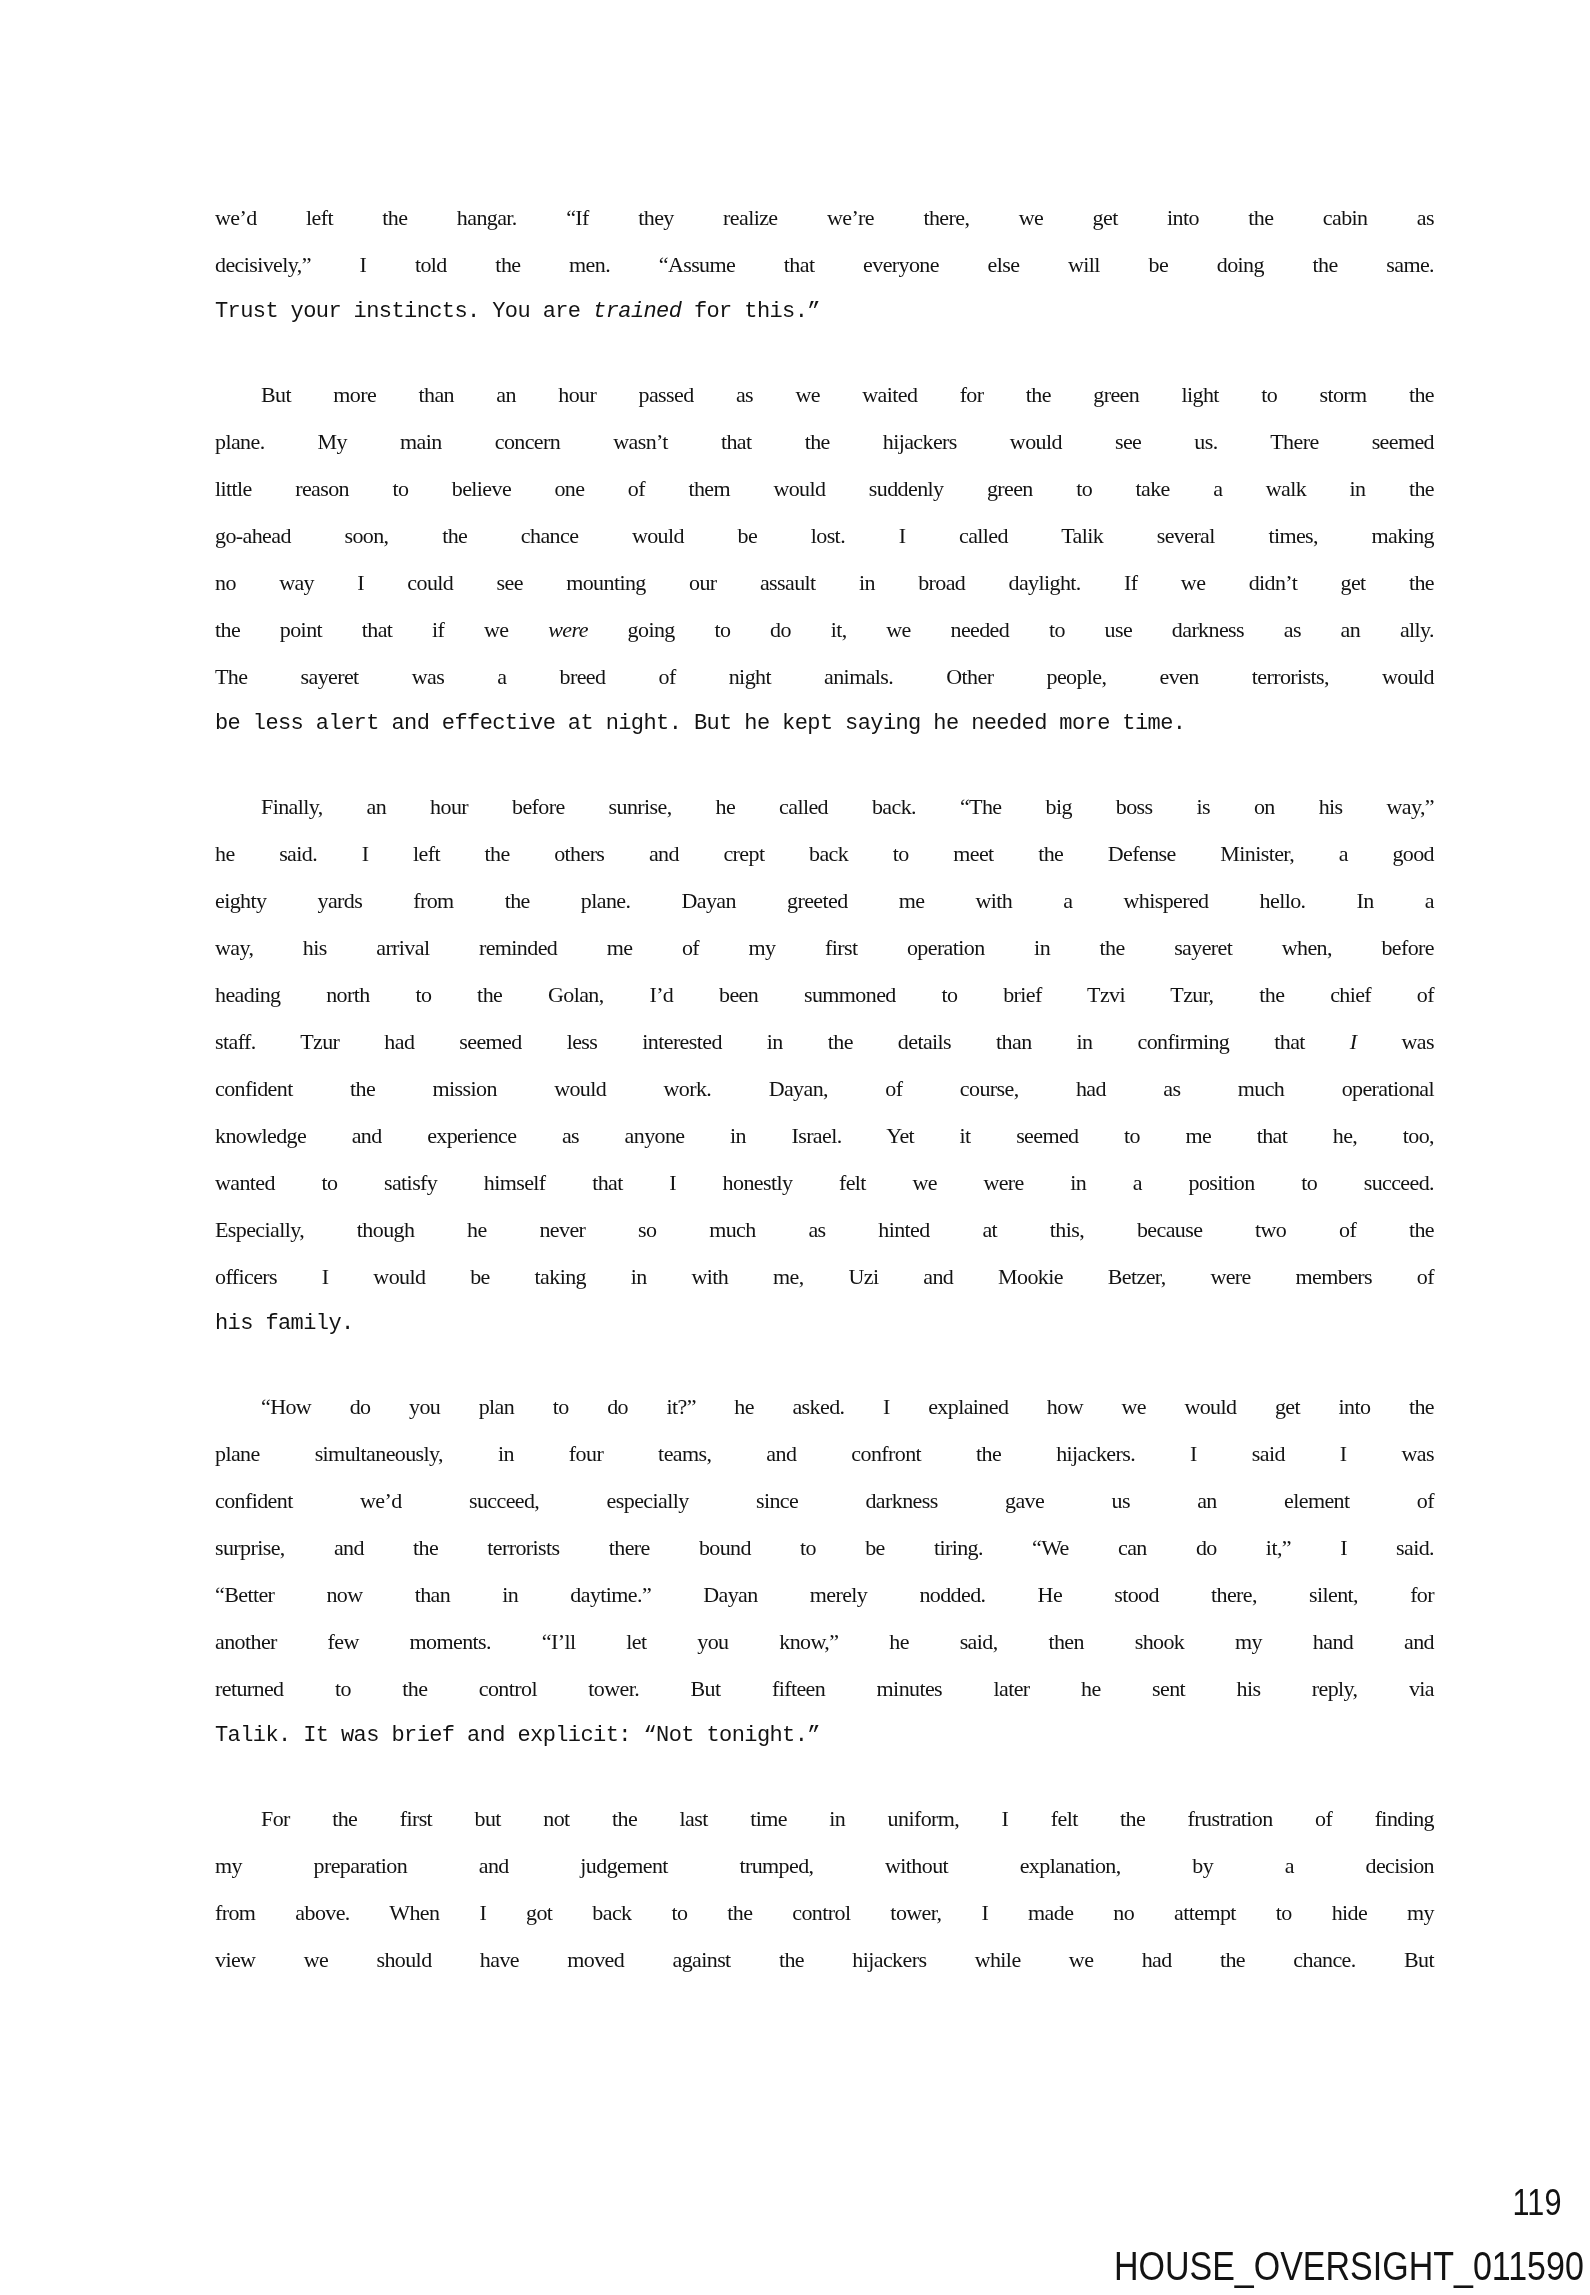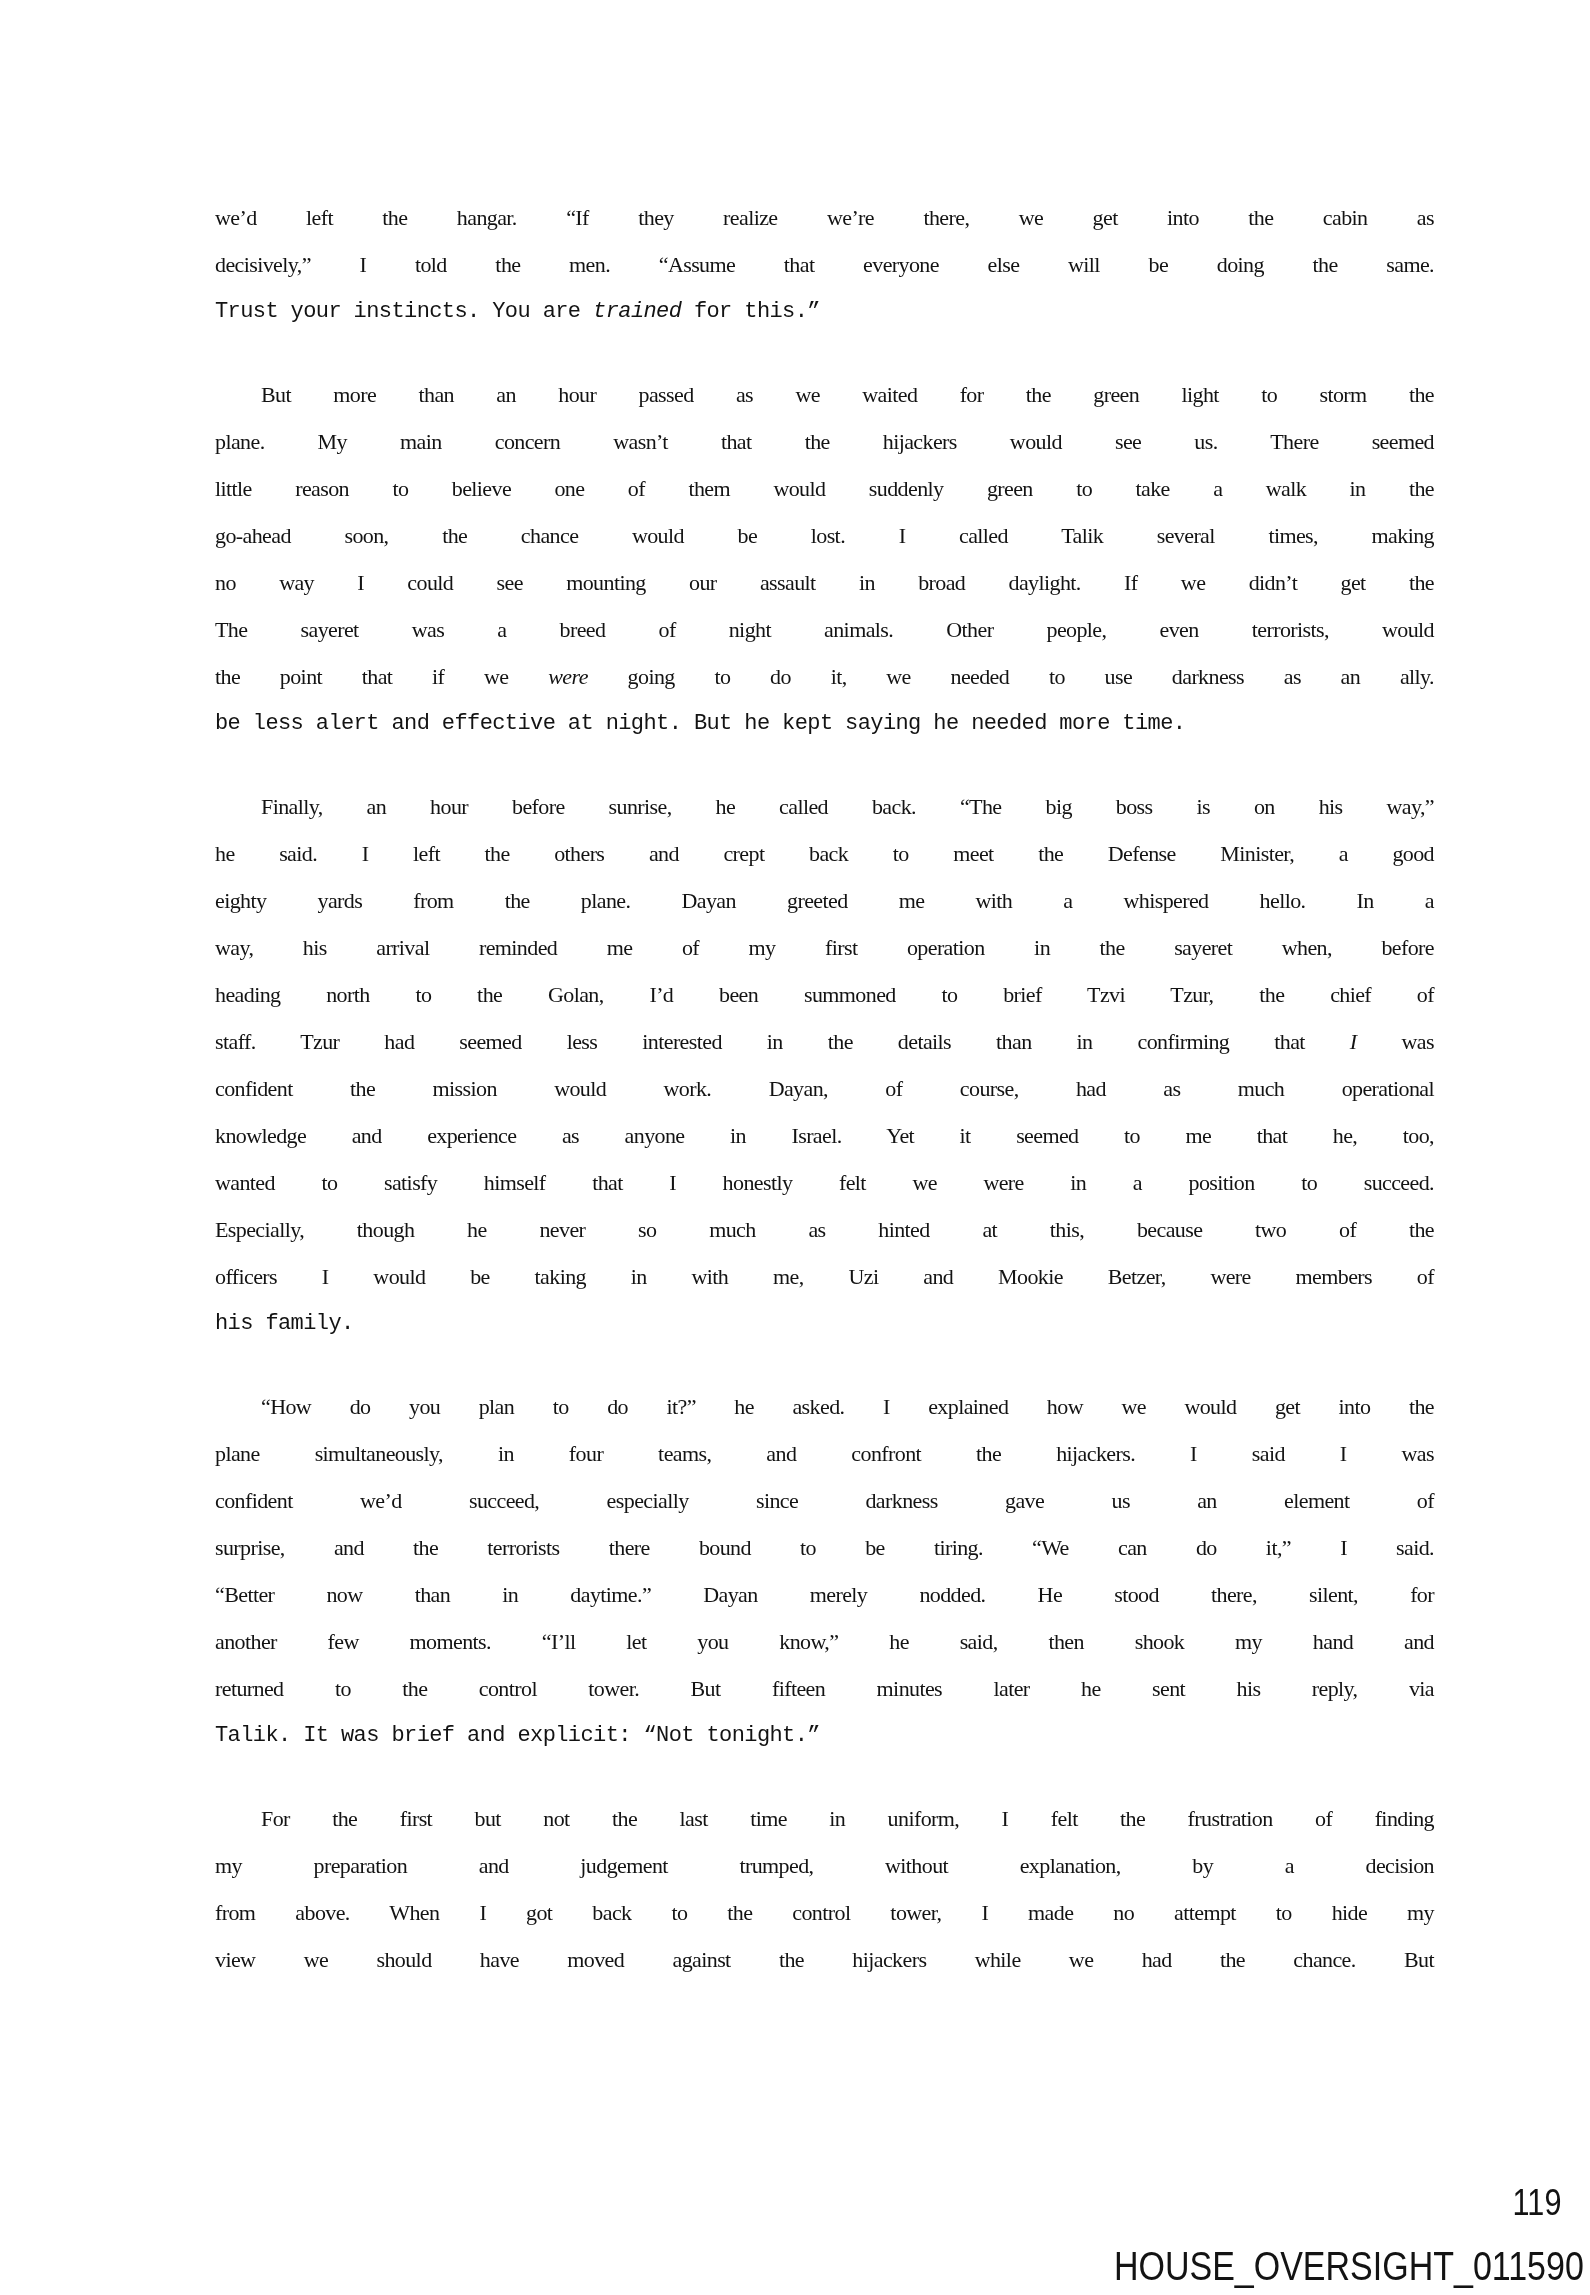--- a/index.html
+++ b/index.html
@@ -74,22 +74,22 @@
         <div class="line">we’d left the hangar. “If they realize we’re there, we get into the cabin as</div>
         <div class="line">decisively,” I told the men. “Assume that everyone else will be doing the same.</div>
         <div class="line short">Trust your instincts. You are <i>trained</i> for this.”</div>
       </div>
       <div class="paragraph">
         <div class="line indent">But more than an hour passed as we waited for the green light to storm the</div>
         <div class="line">plane. My main concern wasn’t that the hijackers would see us. There seemed</div>
         <div class="line">little reason to believe one of them would suddenly green to take a walk in the</div>
         <div class="line">go-ahead soon, the chance would be lost. I called Talik several times, making</div>
         <div class="line">no way I could see mounting our assault in broad daylight. If we didn’t get the</div>
+        <div class="line">the point that if we <i>were</i> going to do it, we needed to use darkness as an ally.</div>
         <div class="line">The sayeret was a breed of night animals. Other people, even terrorists, would</div>
-        <div class="line">the point that if we <i>were</i> going to do it, we needed to use darkness as an ally.</div>
         <div class="line short">be less alert and effective at night. But he kept saying he needed more time.</div>
       </div>
       <div class="paragraph">
         <div class="line indent">Finally, an hour before sunrise, he called back. “The big boss is on his way,”</div>
         <div class="line">he said. I left the others and crept back to meet the Defense Minister, a good</div>
         <div class="line">eighty yards from the plane. Dayan greeted me with a whispered hello. In a</div>
         <div class="line">way, his arrival reminded me of my first operation in the sayeret when, before</div>
         <div class="line">heading north to the Golan, I’d been summoned to brief Tzvi Tzur, the chief of</div>
         <div class="line">staff. Tzur had seemed less interested in the details than in confirming that <i>I</i> was</div>
         <div class="line">confident the mission would work. Dayan, of course, had as much operational</div>

